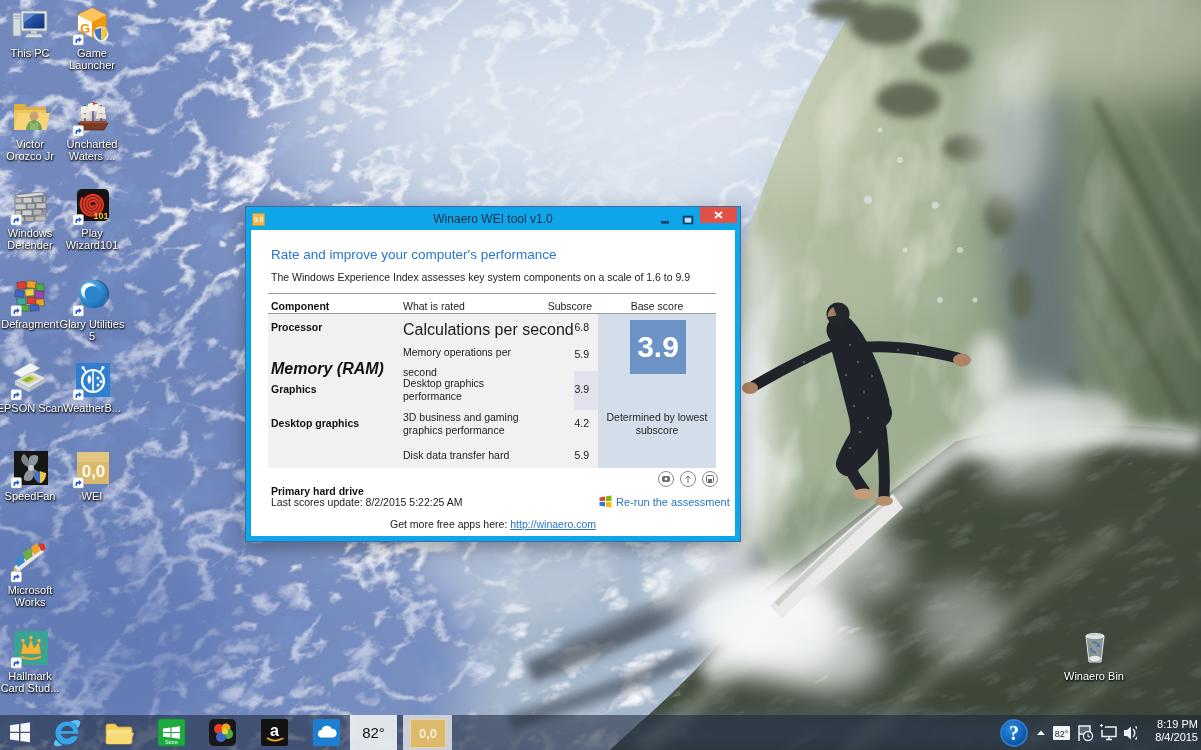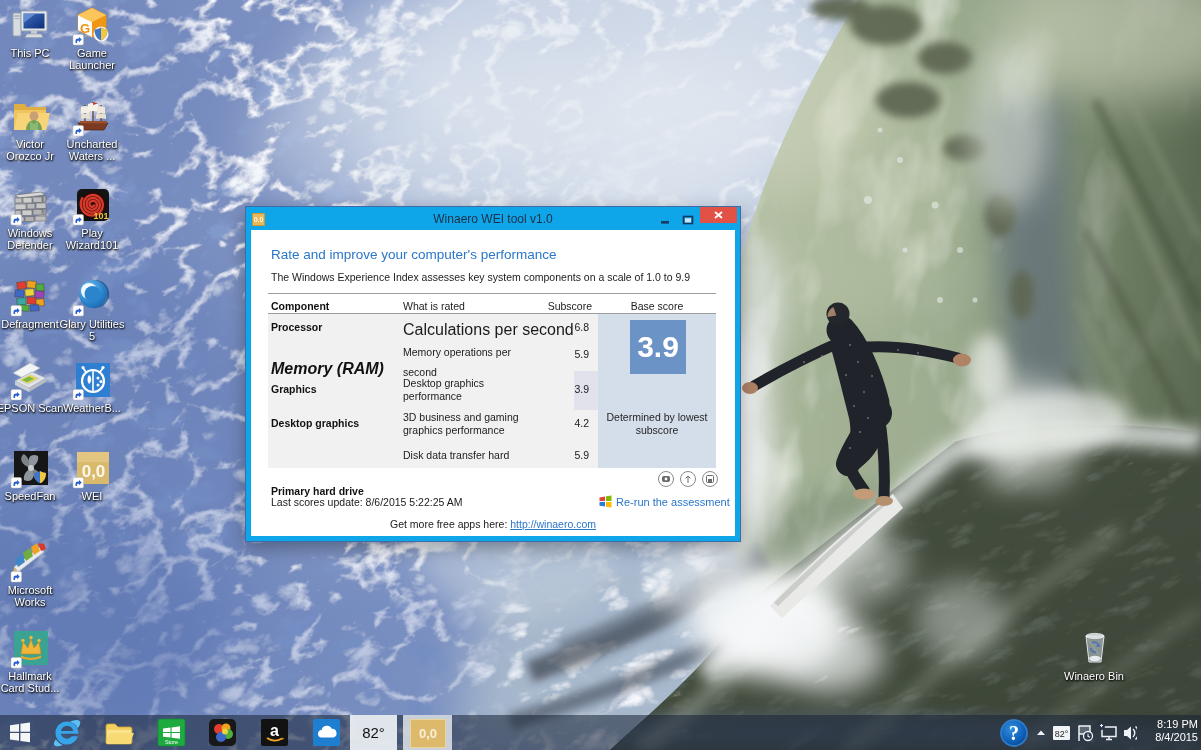--- a/index.html
+++ b/index.html
@@ -247,21 +247,21 @@
     </svg>
     <div style="position:absolute;left:454px;top:0;width:37px;height:16px;background:#e25146;">
       <svg width="37" height="16" viewBox="0 0 37 16">
             <path d="M15,5 L22,11 M22,5 L15,11" stroke="#fff" stroke-width="1.8"></path>
           </svg>
     </div>
   </div>
 
   <div style="position:absolute;left:5px;top:23px;width:484px;height:306px;background:#fff;font-family:'Liberation Sans',sans-serif;">
     <div style="position:absolute;left:20px;top:17px;font-size:13.5px;color:#2a76c9;">Rate and improve your computer's performance</div>
-    <div style="position:absolute;left:20px;top:41px;font-size:10.5px;color:#1b1b1b;">The Windows Experience Index assesses key system components on a scale of 1.0 to 9.9</div>
+    <div style="position:absolute;left:20px;top:41px;font-size:10.5px;color:#1b1b1b;">The Windows Experience Index assesses key system components on a scale of 1.6 to 9.9</div>
 
     <div style="position:absolute;left:17px;top:63px;width:448px;">
       <div style="position:absolute;left:0;top:0;width:448px;height:1px;background:#9d9d9d;"></div>
       <div style="position:absolute;left:3px;top:7px;font-size:10.5px;font-weight:bold;color:#111;">Component</div>
       <div style="position:absolute;left:135px;top:7px;font-size:10.5px;color:#1b1b1b;">What is rated</div>
       <div style="position:absolute;left:255px;top:7px;width:69px;text-align:right;font-size:10.5px;color:#1b1b1b;">Subscore</div>
       <div style="position:absolute;left:330px;top:7px;width:118px;text-align:center;font-size:10.5px;color:#1b1b1b;">Base score</div>
       <div style="position:absolute;left:0;top:20px;width:448px;height:1px;background:#9d9d9d;"></div>
 
       <div style="position:absolute;left:0;top:21px;width:330px;height:154px;background:#f1f1f1;"></div>
@@ -295,21 +295,21 @@
             <circle cx="53" cy="9" r="7.5"></circle>
       </g>
       <g stroke="#6a6a6a" stroke-width="1" fill="none">
         <rect x="5.5" y="6.5" width="7" height="5" rx="1" fill="#6a6a6a"></rect>
         <circle cx="9" cy="9" r="1.4" fill="#fff" stroke="none"></circle>
         <path d="M31,13 L31,6 M28.5,8.5 L31,6 L33.5,8.5"></path>
         <rect x="49.5" y="5.5" width="7" height="7" rx="1"></rect>
         <rect x="51" y="9" width="4" height="3.5" fill="#6a6a6a" stroke="none"></rect>
       </g>
     </svg>
-    <div style="position:absolute;left:20px;top:266px;font-size:10.5px;color:#1b1b1b;">Last scores update: 8/6/2015 5:22:25 AM</div>
+    <div style="position:absolute;left:20px;top:266px;font-size:10.5px;color:#1b1b1b;">Last scores update: 8/2/2015 5:22:25 AM</div>
     <svg style="position:absolute;left:348px;top:265px;" width="13" height="13" viewBox="0 0 13 13">
       <path d="M0.5,2.5 L6,1.5 L6,6 L0.5,6 Z" fill="#e4443c"></path>
           <path d="M7,1.3 L12.5,0.5 L12.5,6 L7,6 Z" fill="#7fba00"></path>
       <path d="M0.5,7 L6,7 L6,11.5 L0.5,10.7 Z" fill="#2e7cd6"></path>
           <path d="M7,7 L12.5,7 L12.5,12.5 L7,11.7 Z" fill="#ffb900"></path>
     </svg>
     <div style="position:absolute;left:365px;top:266px;font-size:11px;color:#2a76c9;">Re-run the assessment</div>
     <div style="position:absolute;left:0;top:288px;width:484px;text-align:center;font-size:10.5px;color:#1b1b1b;">Get more free apps here: <span style="color:#2a76c9;text-decoration:underline;">http://winaero.com</span></div>
   </div>
 </div>

